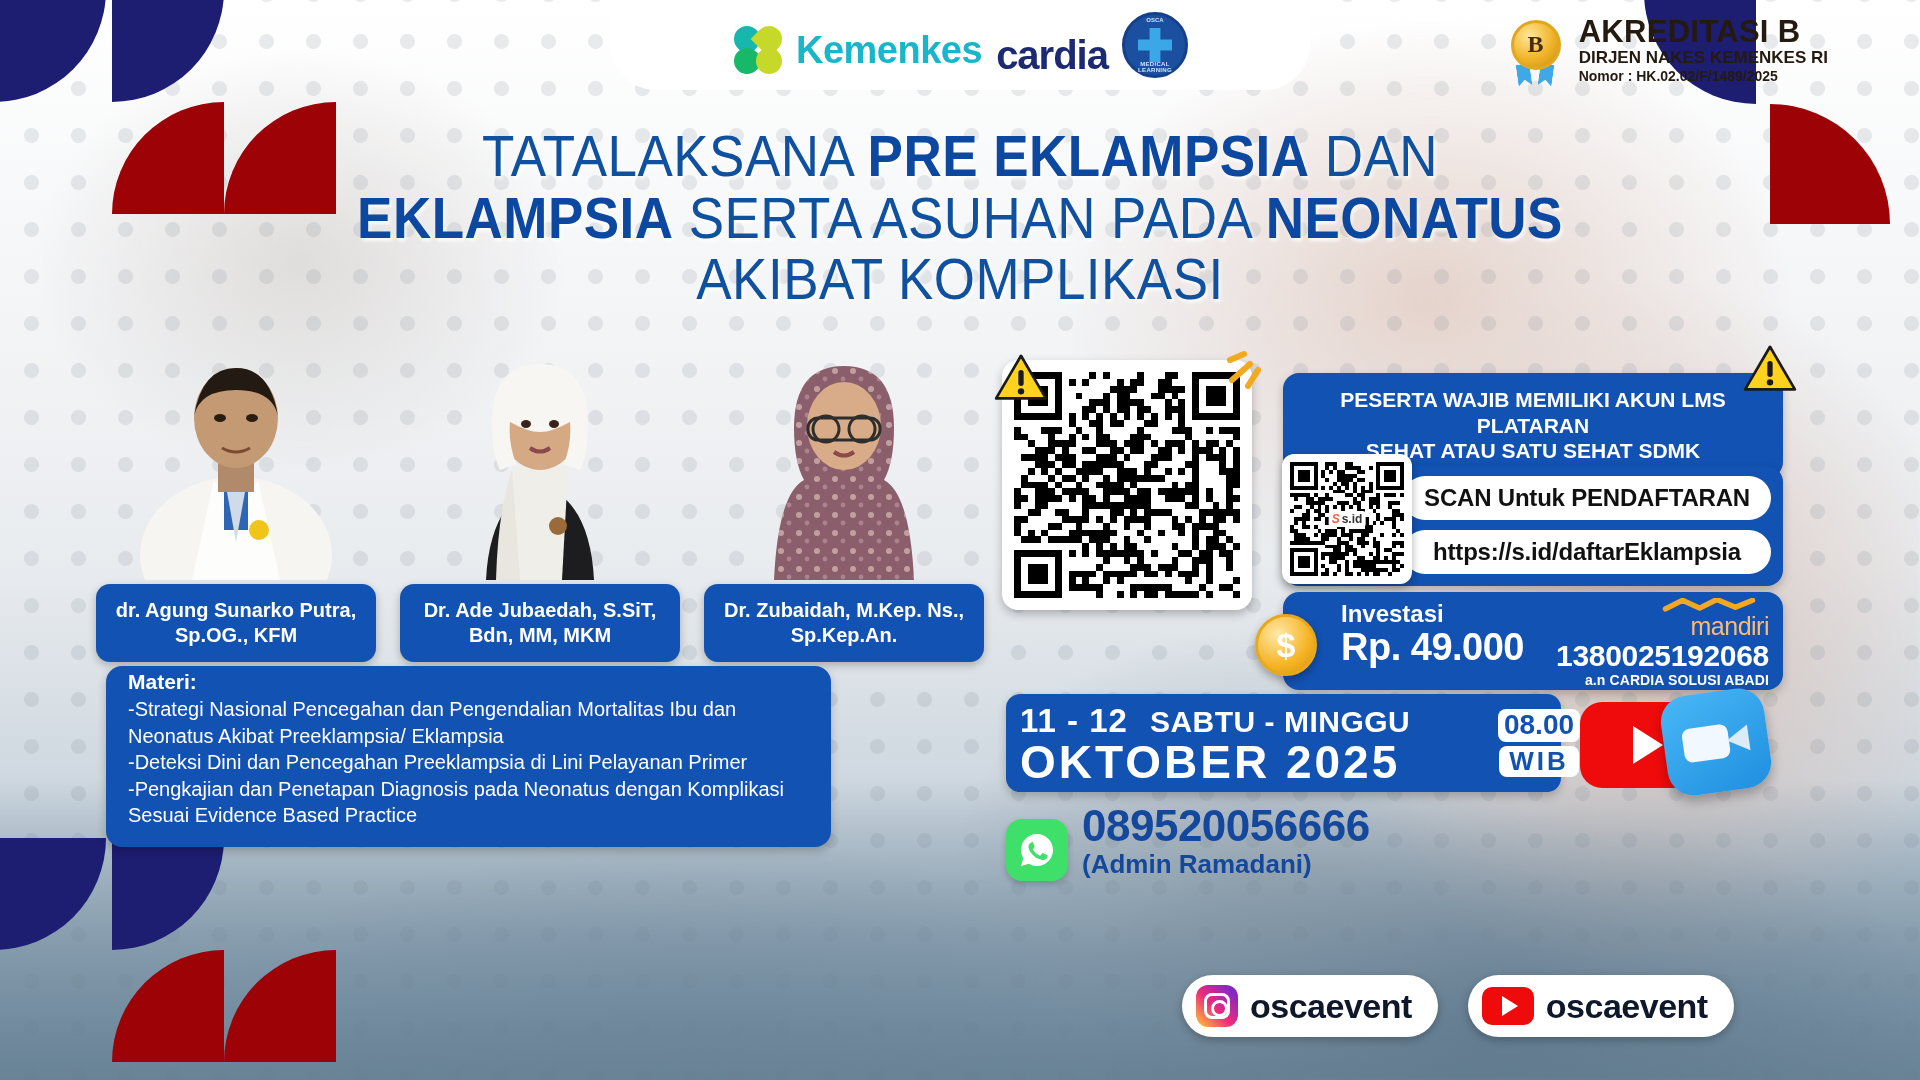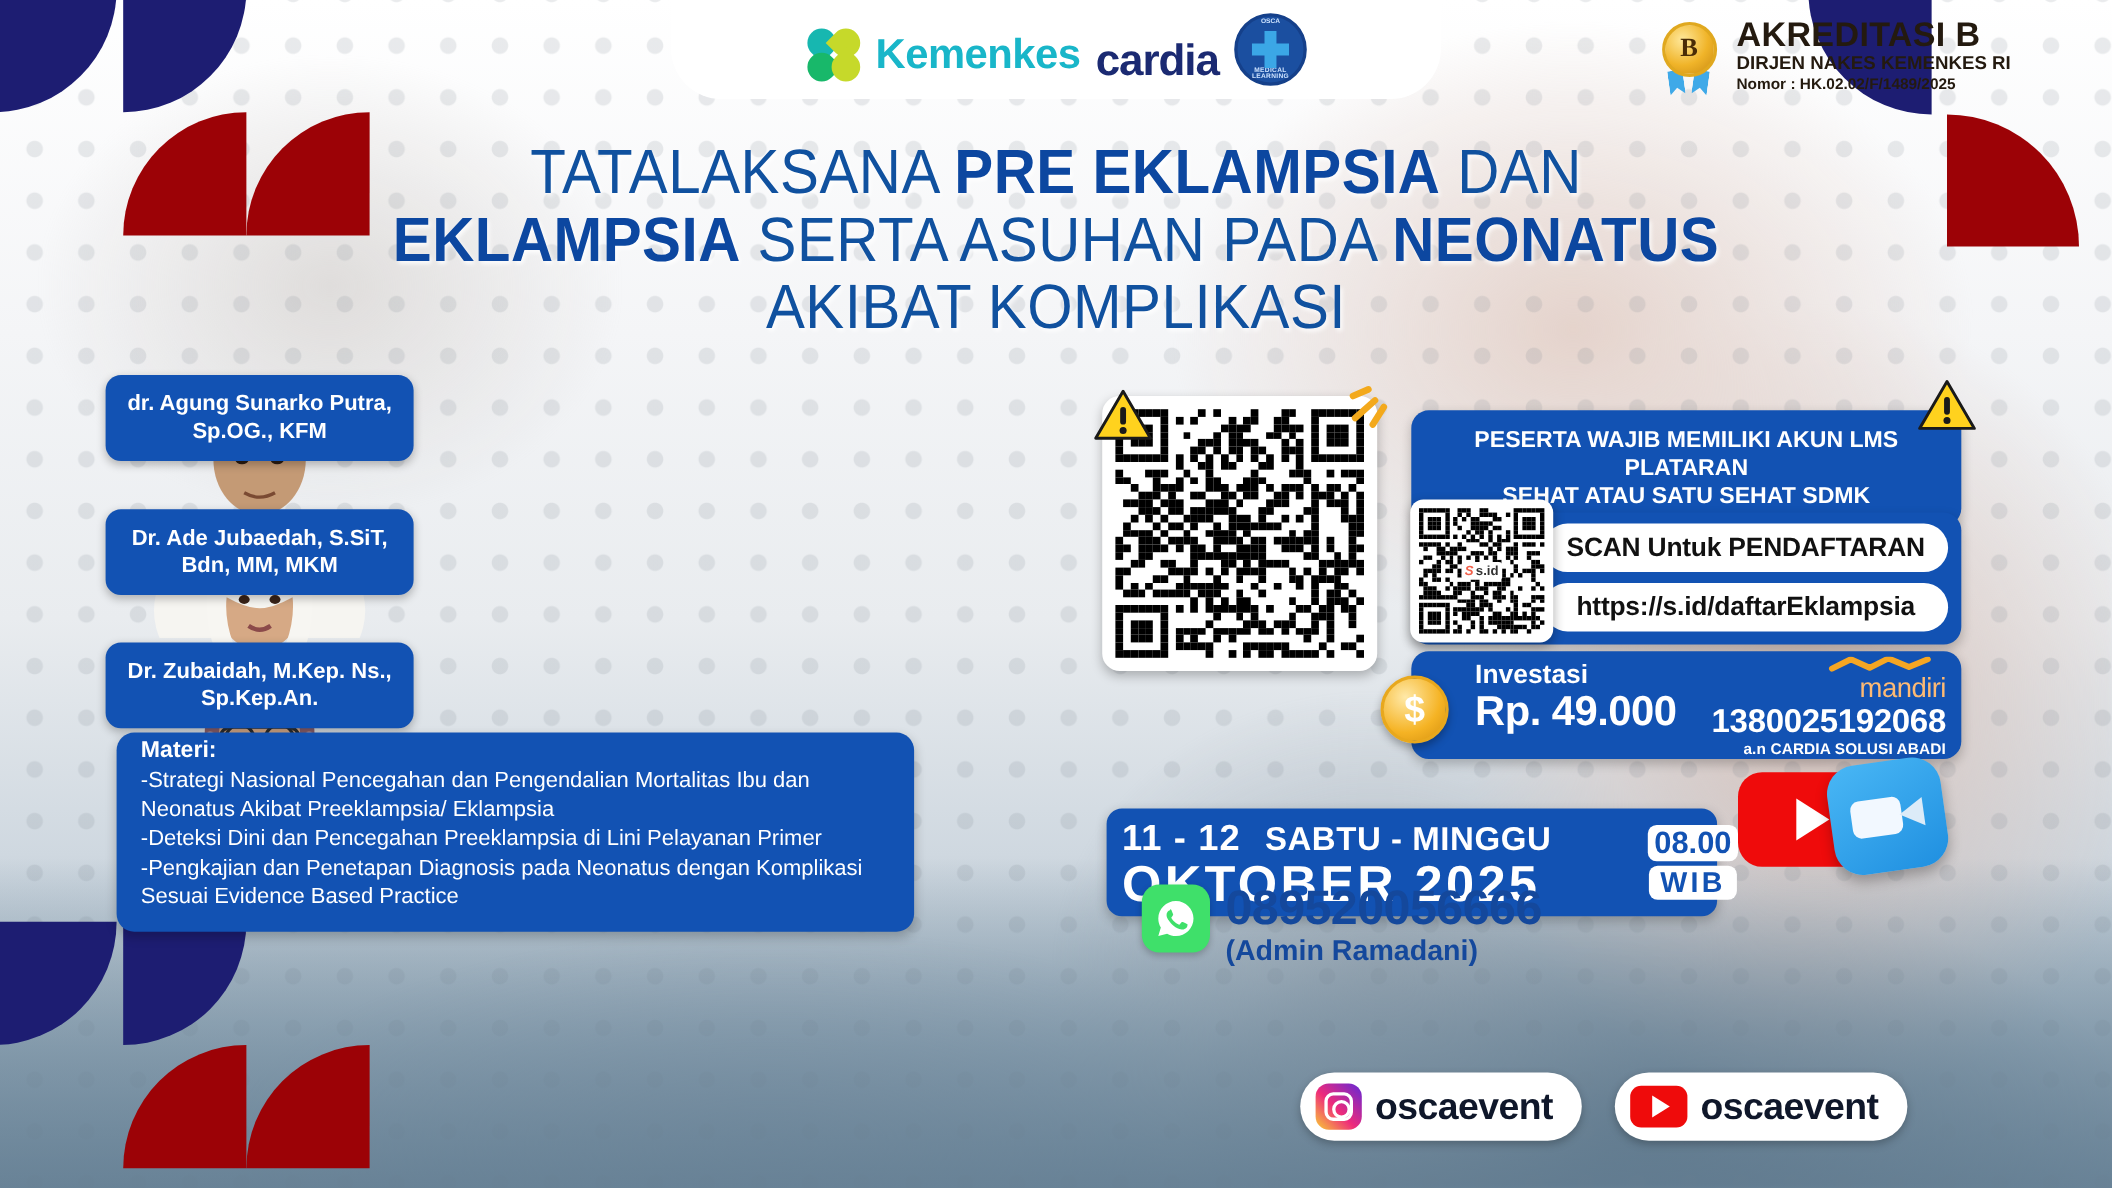--- a/index.html
+++ b/index.html
@@ -116,21 +116,21 @@
     color:#10519f; line-height:1.08;
     text-shadow:2px 3px 4px rgba(255,255,255,.85);
   }
   .title .line{
     font-size:57px; font-weight:400; letter-spacing:.5px;
     transform:scaleX(.93); transform-origin:center;
   }
   .title b{ font-weight:800; color:#0c47a0; }
 
   
-  .speakers{ position:absolute; left:96px; top:330px; width:900px; height:340px; display:flex; gap:24px;flex-direction:column;}
+  .speakers{ position:absolute; left:96px; top:330px; width:900px; height:340px; display:flex; gap:24px;}
   .spk{ position:relative; width:280px; height:340px; }
   .spk .photo{
     position:absolute; left:0; right:0; top:0; height:250px;
     border-radius:6px; overflow:hidden;
   }
   .plate{
     position:absolute; left:0; right:0; bottom:8px;
     background:#1252b3; color:#fff; border-radius:14px;
     padding:14px 8px; text-align:center;
     font-size:20px; font-weight:800; line-height:1.25;
@@ -222,21 +222,20 @@
   .mandiri .name{ font-size:25px; font-weight:400; color:#fdba74; letter-spacing:-.5px; line-height:1;}
   .mandiri .num{ font-size:30px; font-weight:800; color:#fff; line-height:1.1; letter-spacing:-.3px;}
   .mandiri .an{ font-size:14px; font-weight:800; color:#fff; letter-spacing:.1px;}
 
   
   .datebox{
     position:absolute; left:1006px; top:694px; width:555px; height:98px;
     background:#1252b3; border-radius:14px; color:#fff;
     box-shadow:0 4px 10px rgba(0,0,0,.22);
     padding:8px 14px;
-    margin-top:41px;
   }
   .datebox .r1{ display:flex; align-items:baseline; gap:22px;}
   .datebox .d{ font-size:33px; font-weight:800; letter-spacing:1px;}
   .datebox .day{ font-size:30px; font-weight:800; letter-spacing:.5px;}
   .datebox .r2{ font-size:46px; font-weight:800; letter-spacing:3px; line-height:1.05; margin-top:-2px;}
   .timebox{
     position:absolute; right:-22px; top:6px; width:88px; height:86px;
     display:flex; flex-direction:column; align-items:center; justify-content:center;
   }
   .timebox .t{
@@ -264,21 +263,21 @@
     box-shadow:0 6px 12px rgba(0,0,0,.28);
     display:flex; align-items:center; justify-content:center;
   }
   .cam-badge .body{ width:46px; height:34px; background:#f2f8ff; border-radius:8px;}
   .cam-badge .lens{
     width:0;height:0;border-right:22px solid #dcebf8;border-top:13px solid transparent;border-bottom:13px solid transparent;
     margin-left:-2px;
   }
 
   
-  .wa{ position:absolute; left:1006px; top:804px; display:flex; align-items:flex-start; gap:14px;margin-left:32px;}
+  .wa{ position:absolute; left:1006px; top:804px; display:flex; align-items:flex-end; gap:14px;}
   .wa-icon{
     width:62px; height:62px; border-radius:16px; background:#3fe06a;
     display:flex; align-items:center; justify-content:center;
     box-shadow:0 3px 6px rgba(0,0,0,.2);
   }
   .wa .num{ font-size:44px; font-weight:800; color:#14489c; line-height:1; letter-spacing:-.5px;}
   .wa .admin{ font-size:26px; font-weight:800; color:#14489c; line-height:1.25;}
 
   
   .social{ position:absolute; left:1182px; top:975px; display:flex; gap:30px;}

